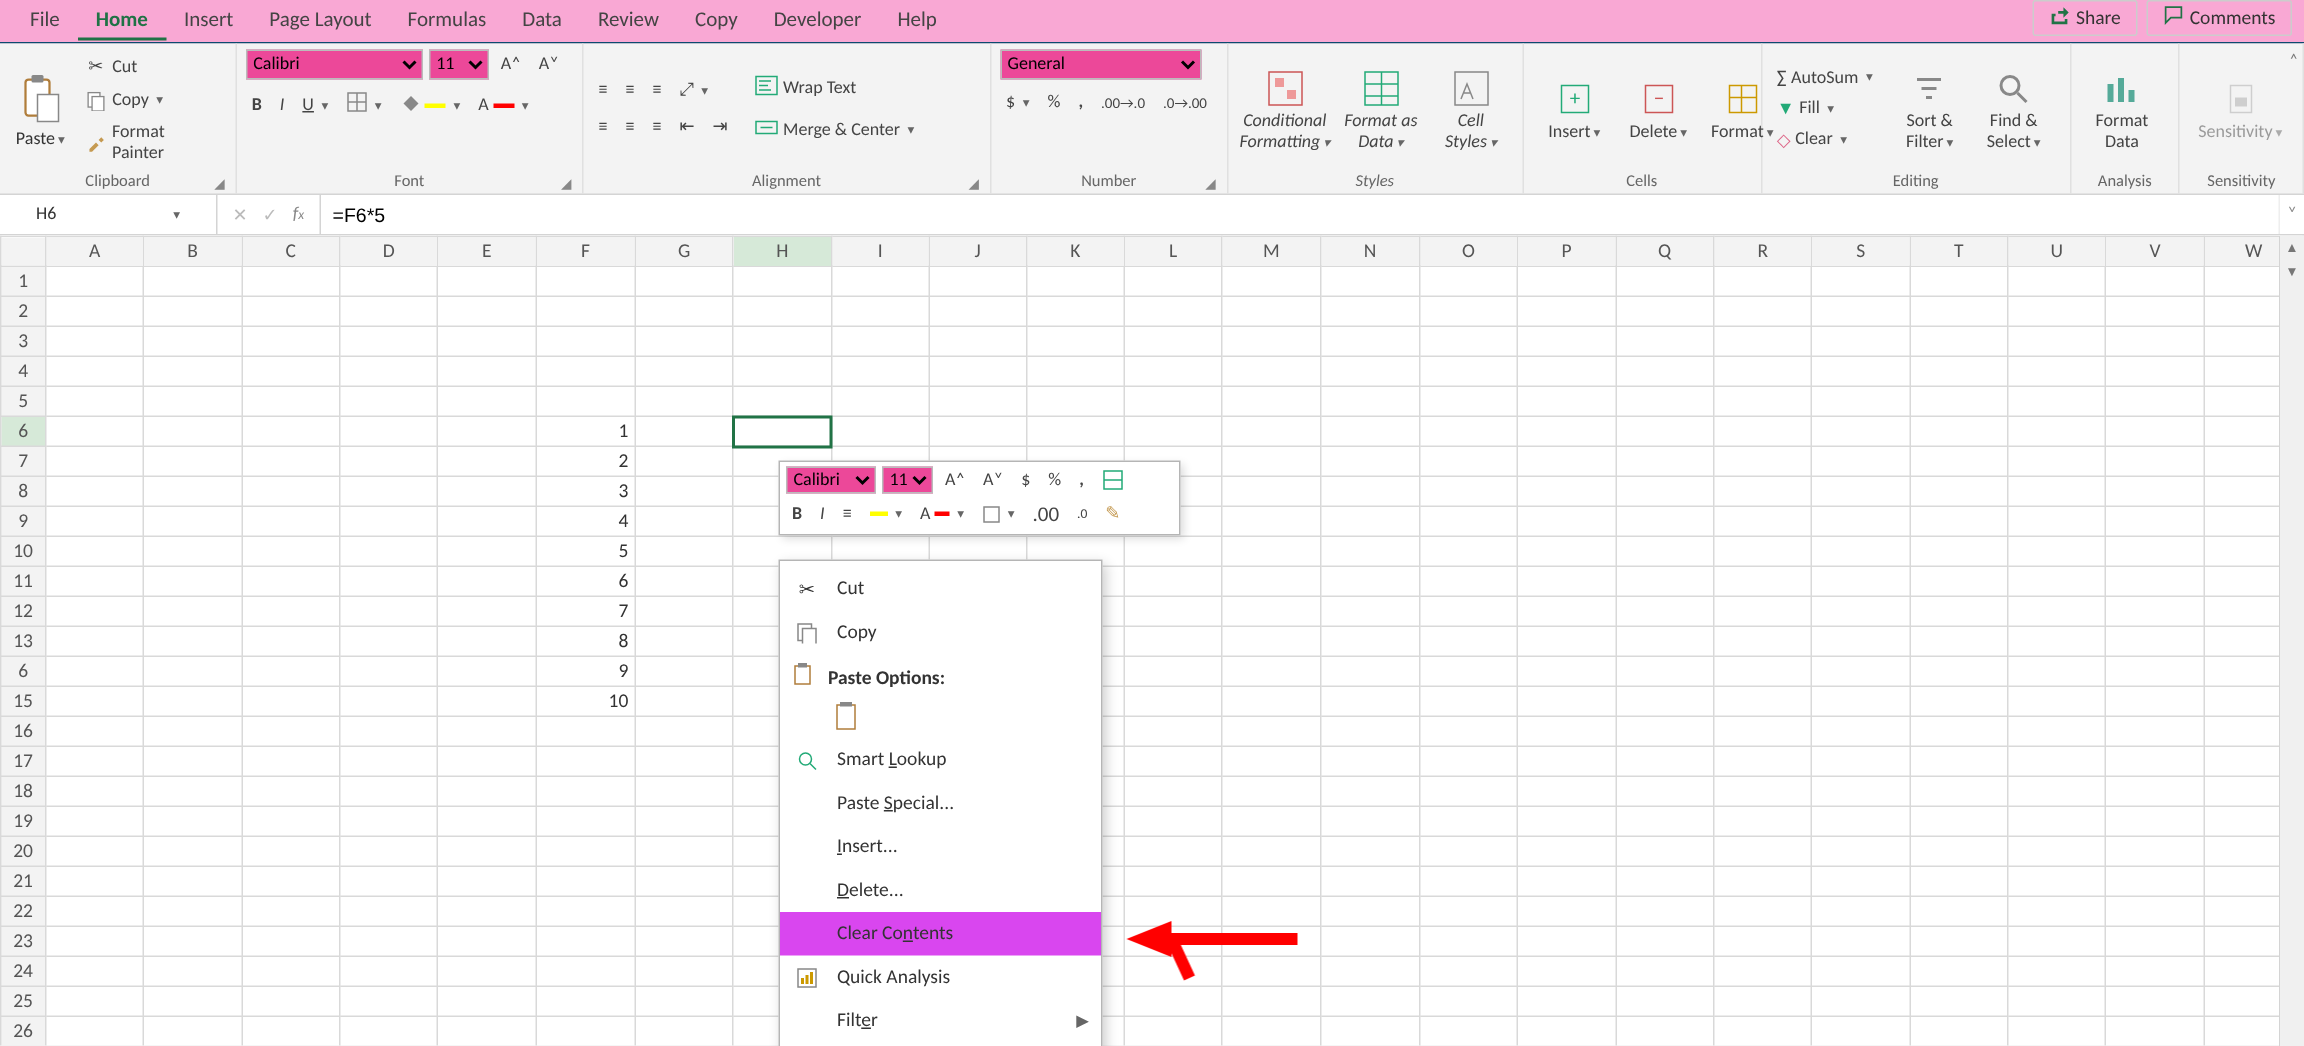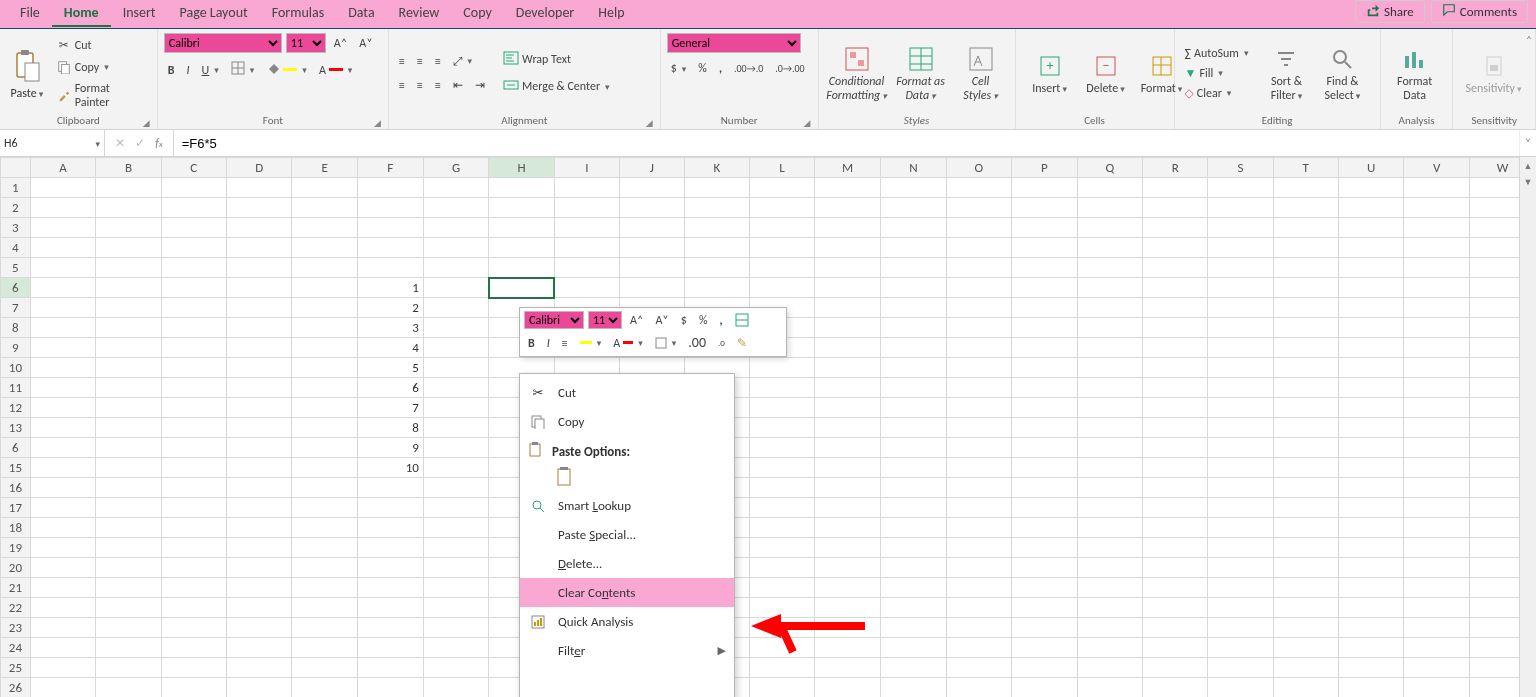--- a/index.html
+++ b/index.html
@@ -110,21 +110,21 @@
   .paste-split .bot { font-size:12px; }
   
   .fbar {
     height: 26px;
     background: #fff;
     border-bottom: 1px solid #d4d4d4;
     display: flex; align-items: stretch;
   }
   .namebox {
     width: 96px; border-right: 1px solid #d4d4d4; display:flex; align-items:center;
-    padding: 0 4px; justify-content:space-between;
+    padding: 0 24px; justify-content:space-between;
   }
   .namebox .dd { font-size:9px; color:#666; }
   .fx-btns { display:flex; align-items:center; gap:10px; padding: 0 10px; border-right:1px solid #d4d4d4; color:#888;}
   .formula-input {
     flex:1; border:none; outline:none; padding:0 8px; font-size:13px;
   }
   
   .grid-wrap {
     position: relative;
     height: calc(697px - 28px - 100px - 26px);
@@ -189,21 +189,21 @@
     height: 29px;
     padding: 0 14px 0 8px;
     gap: 10px;
     color:#333;
     position:relative;
   }
   .context-menu .mi .mic {
     width: 20px; display:flex; align-items:center; justify-content:center;
   }
   .context-menu .mi.hover {
-    background:#f9a8d4;
+    background:#d946ef;
   }
   .context-menu .mi .arrow-r {
     position:absolute; right:8px; font-size:11px; color:#666;
   }
   .context-menu .sect {
     font-weight:600; display:flex; align-items:center; gap:10px; padding: 6px 8px 2px;
   }
   .context-menu .paste-opts .po {
     width:28px; height:26px; border:1px solid transparent;
     display:inline-flex; align-items:center; justify-content:center; margin-left:30px;
@@ -1360,20 +1360,24 @@
           </svg>
         </span>
       <span>Smart <u>L</u>ookup</span>
     </div>
     <div class="mi">
       <span class="mic"></span>
         <span>Paste <u>S</u>pecial...</span>
     </div>
     <div class="mi">
       <span class="mic"></span>
+        <span><u>I</u>nsert...</span>
+    </div>
+    <div class="mi">
+      <span class="mic"></span>
         <span><u>D</u>elete...</span>
     </div>
     <div class="mi hover">
       <span class="mic"></span>
         <span>Clear Co<u>n</u>tents</span>
     </div>
     <div class="mi">
       <span class="mic">
           <svg width="14" height="14">
             <rect x="1" y="1" width="12" height="12" fill="none" stroke="#888"></rect>

